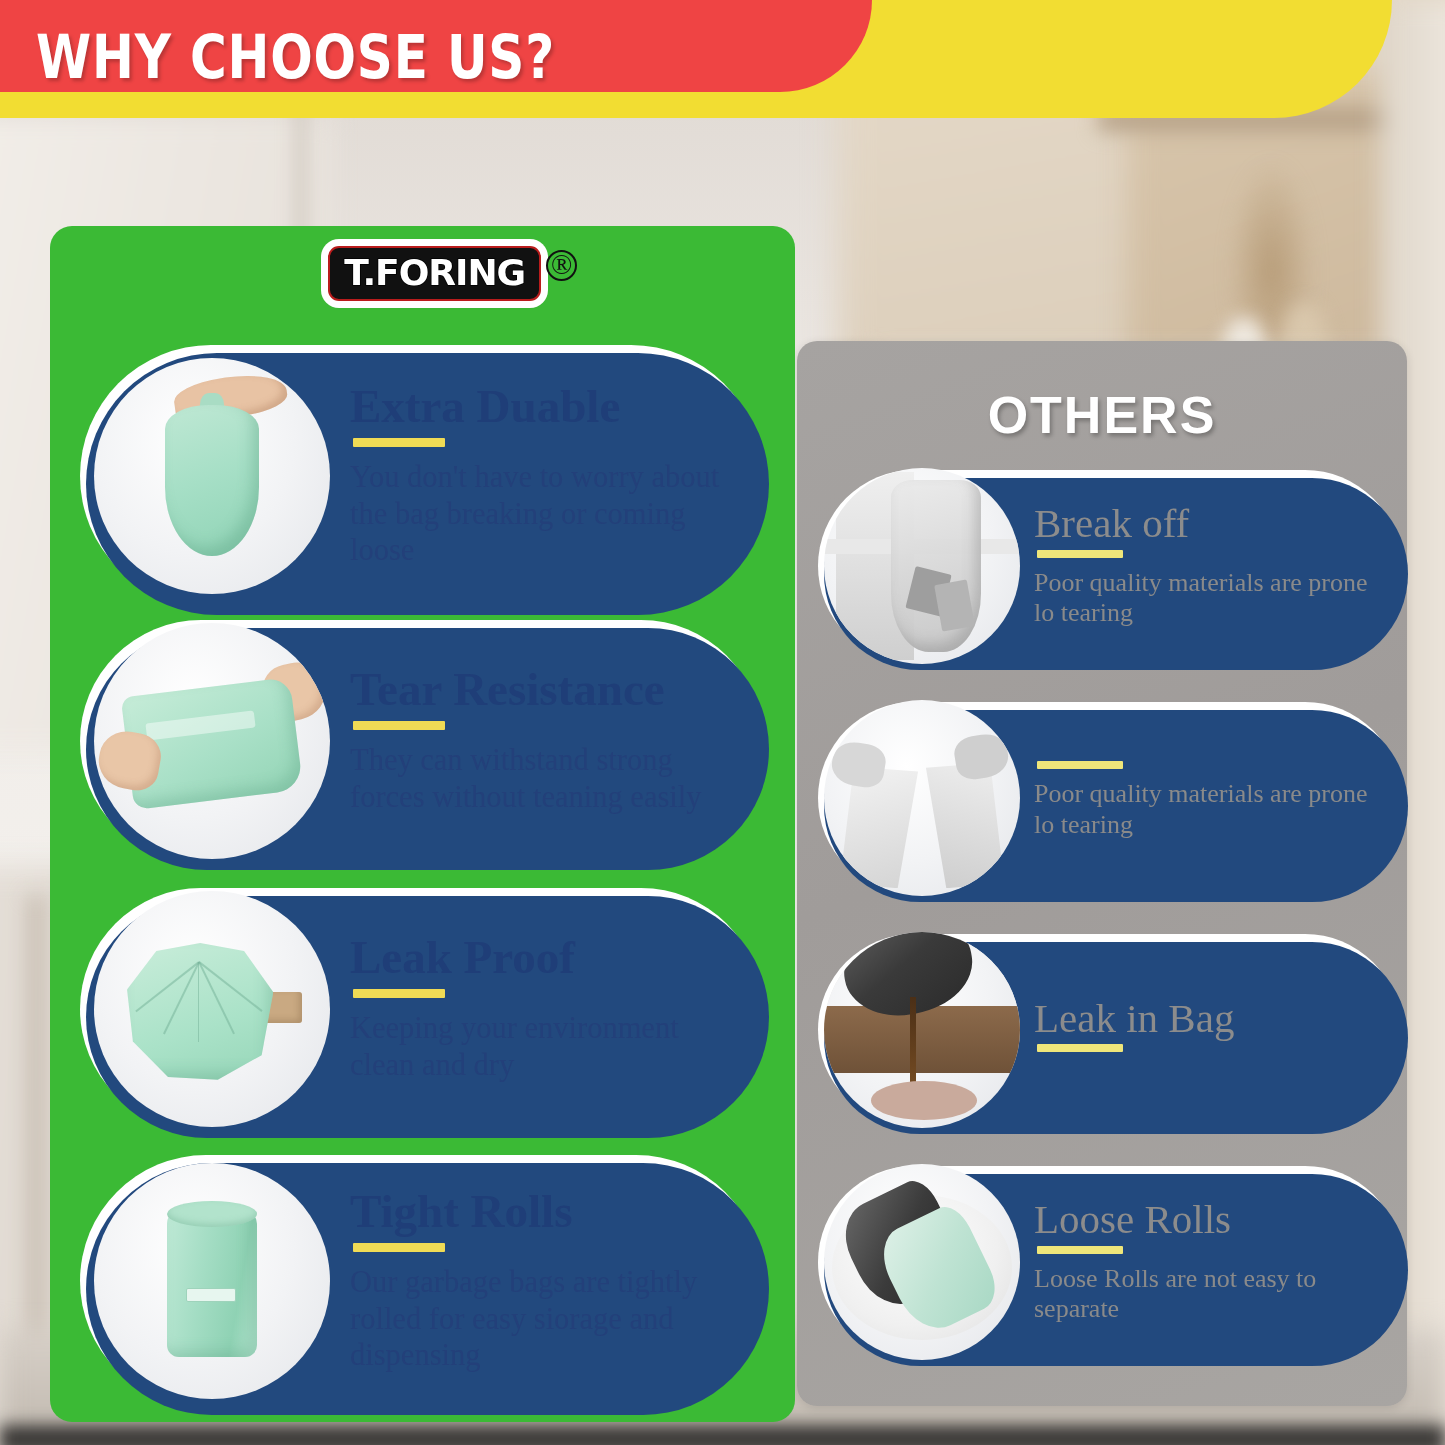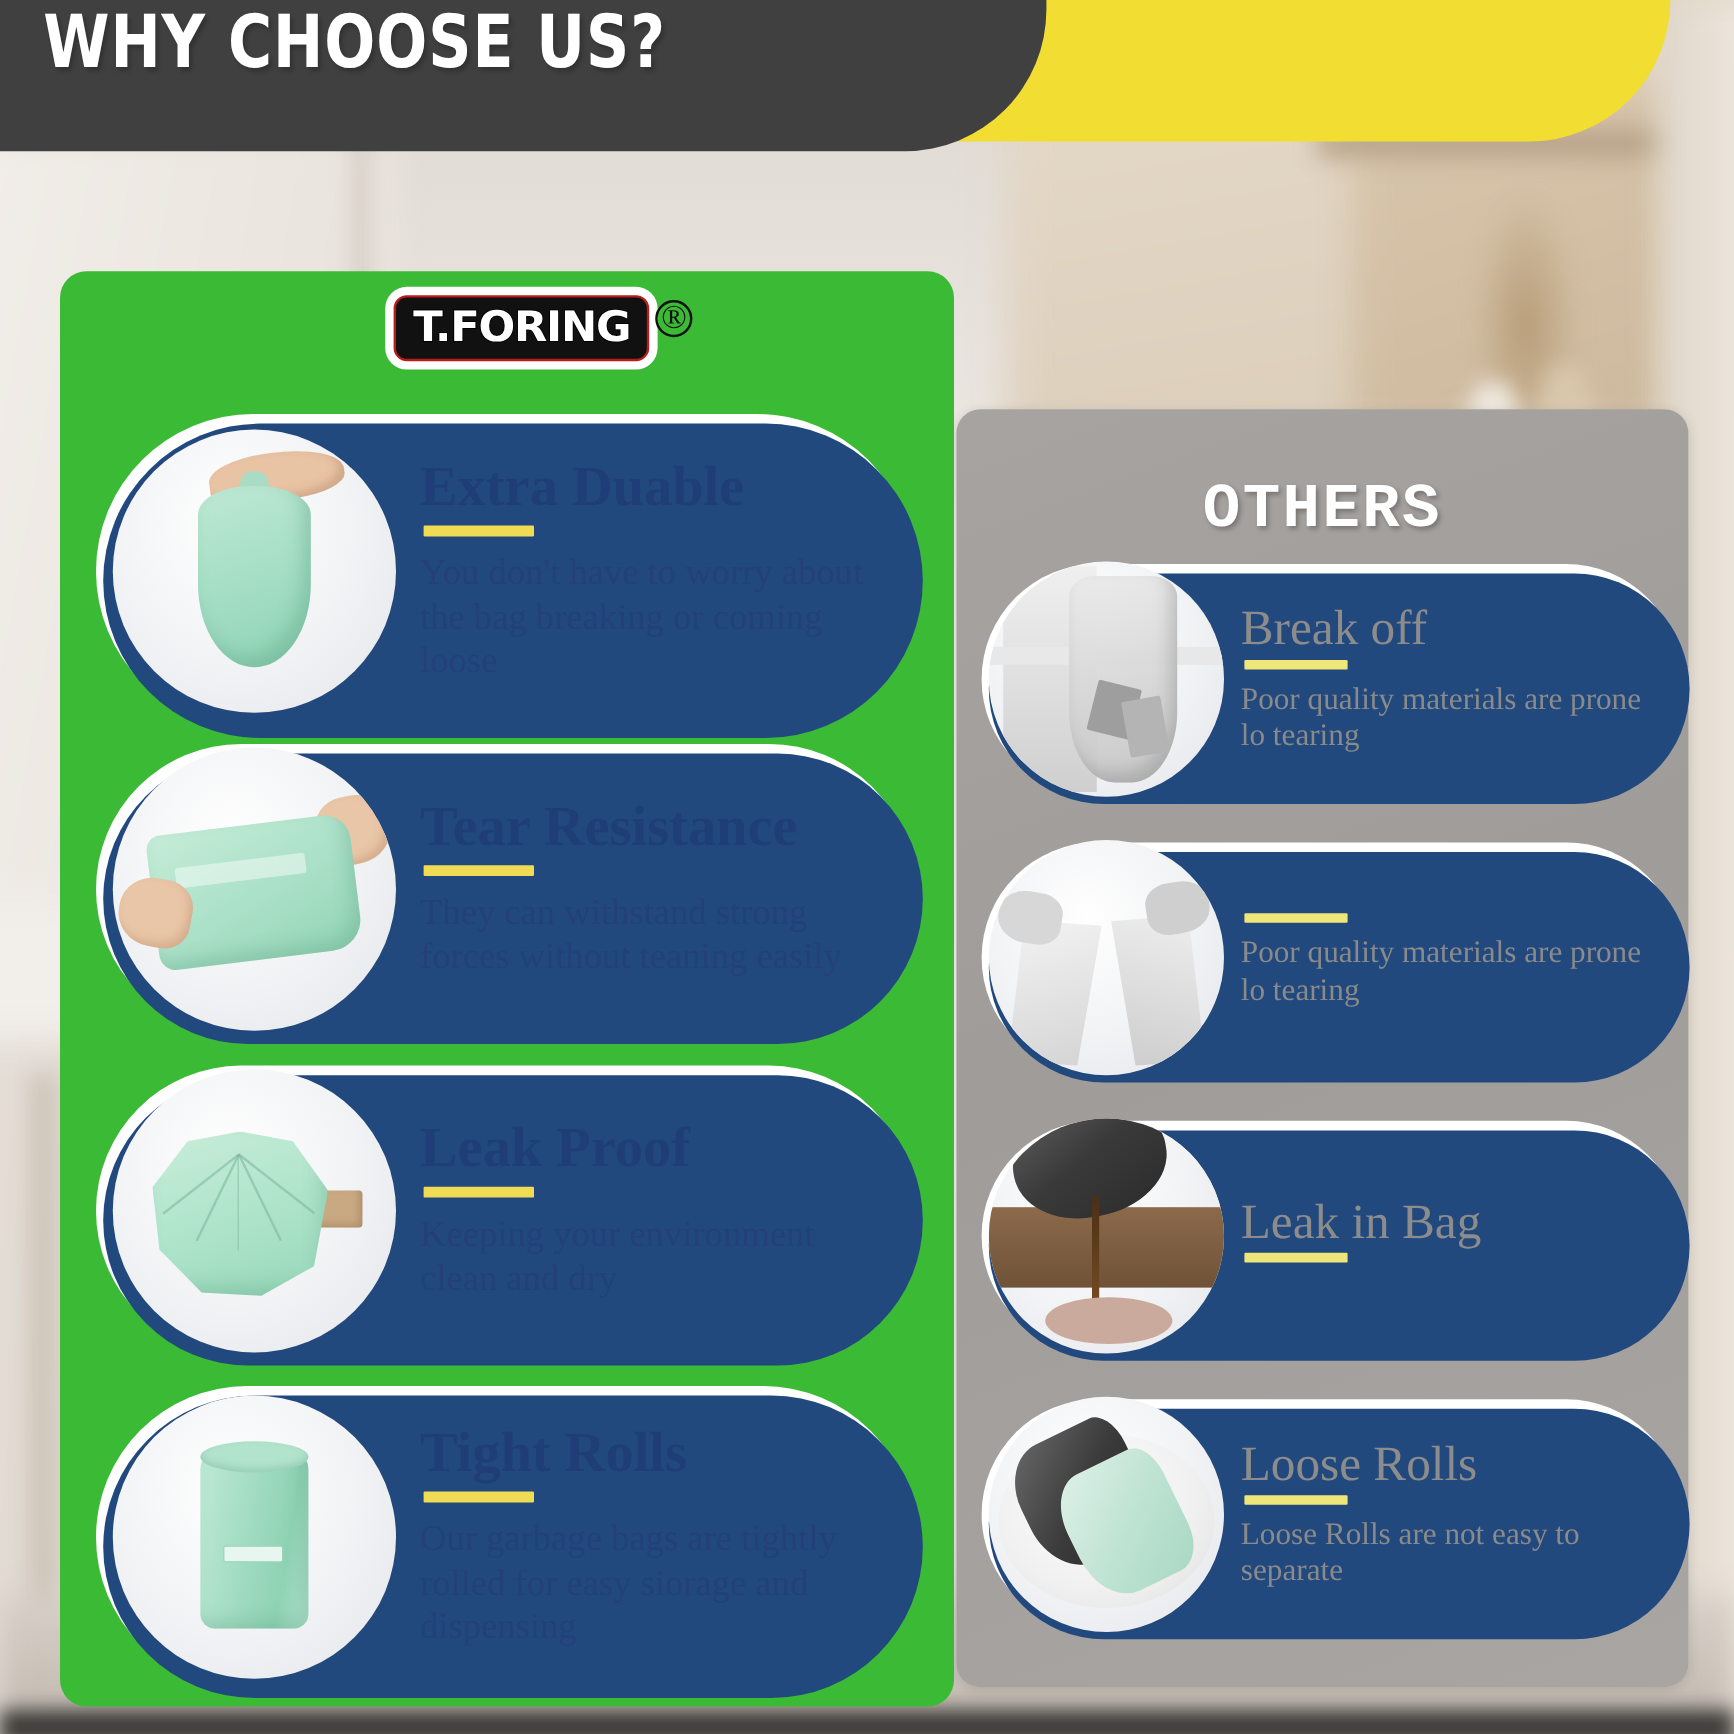--- a/index.html
+++ b/index.html
@@ -96,25 +96,25 @@
   }
 
   
   #yellow-banner{
     position:absolute; left:0; top:0; width:1392px; height:118px;
     background:#F2DD32;
     border-bottom-right-radius:120px;
     z-index:3;
   }
   #green-banner{
-    position:absolute; left:0; top:0; width:872px; height:126px;
-    background:#404040;
+    position:absolute; left:0; top:0; width:872px; height:92px;
+    background:#ef4444;
     border-bottom-right-radius:118px;
     z-index:4;
-    display:flex; align-items:flex-start;
+    display:flex; align-items:flex-end;
   }
   #header-title{
     color:#ffffff;
     font-family:"DejaVu Sans", sans-serif;
     font-weight:bold;
     font-size:61px;
     letter-spacing:1px;
     transform:scaleX(0.82);
     transform-origin:left center;
     margin-left:36px;
@@ -236,23 +236,23 @@
     margin:5px 0 10px 3px; border-radius:1px;
   }
   .others-desc{
     font-family:"Liberation Serif", serif;
     font-size:26px;
     color:#8A8A8A;
     line-height:1.18;
   }
 
   #others-heading{
-    position:absolute; left:797px; top:395px; width:610px;
+    position:absolute; left:797px; top:385px; width:610px;
     text-align:center;
-    font-family:Liberation Mono, monospace;
+    font-family:Liberation Sans, sans-serif;
     font-weight:bold;
     font-size:52px;
     letter-spacing:2px;
     color:#ffffff;
     text-shadow:2px 3px 4px rgba(0,0,0,.28);
     z-index:8;
   }
 
   
   .ph{ position:absolute; inset:0; }

